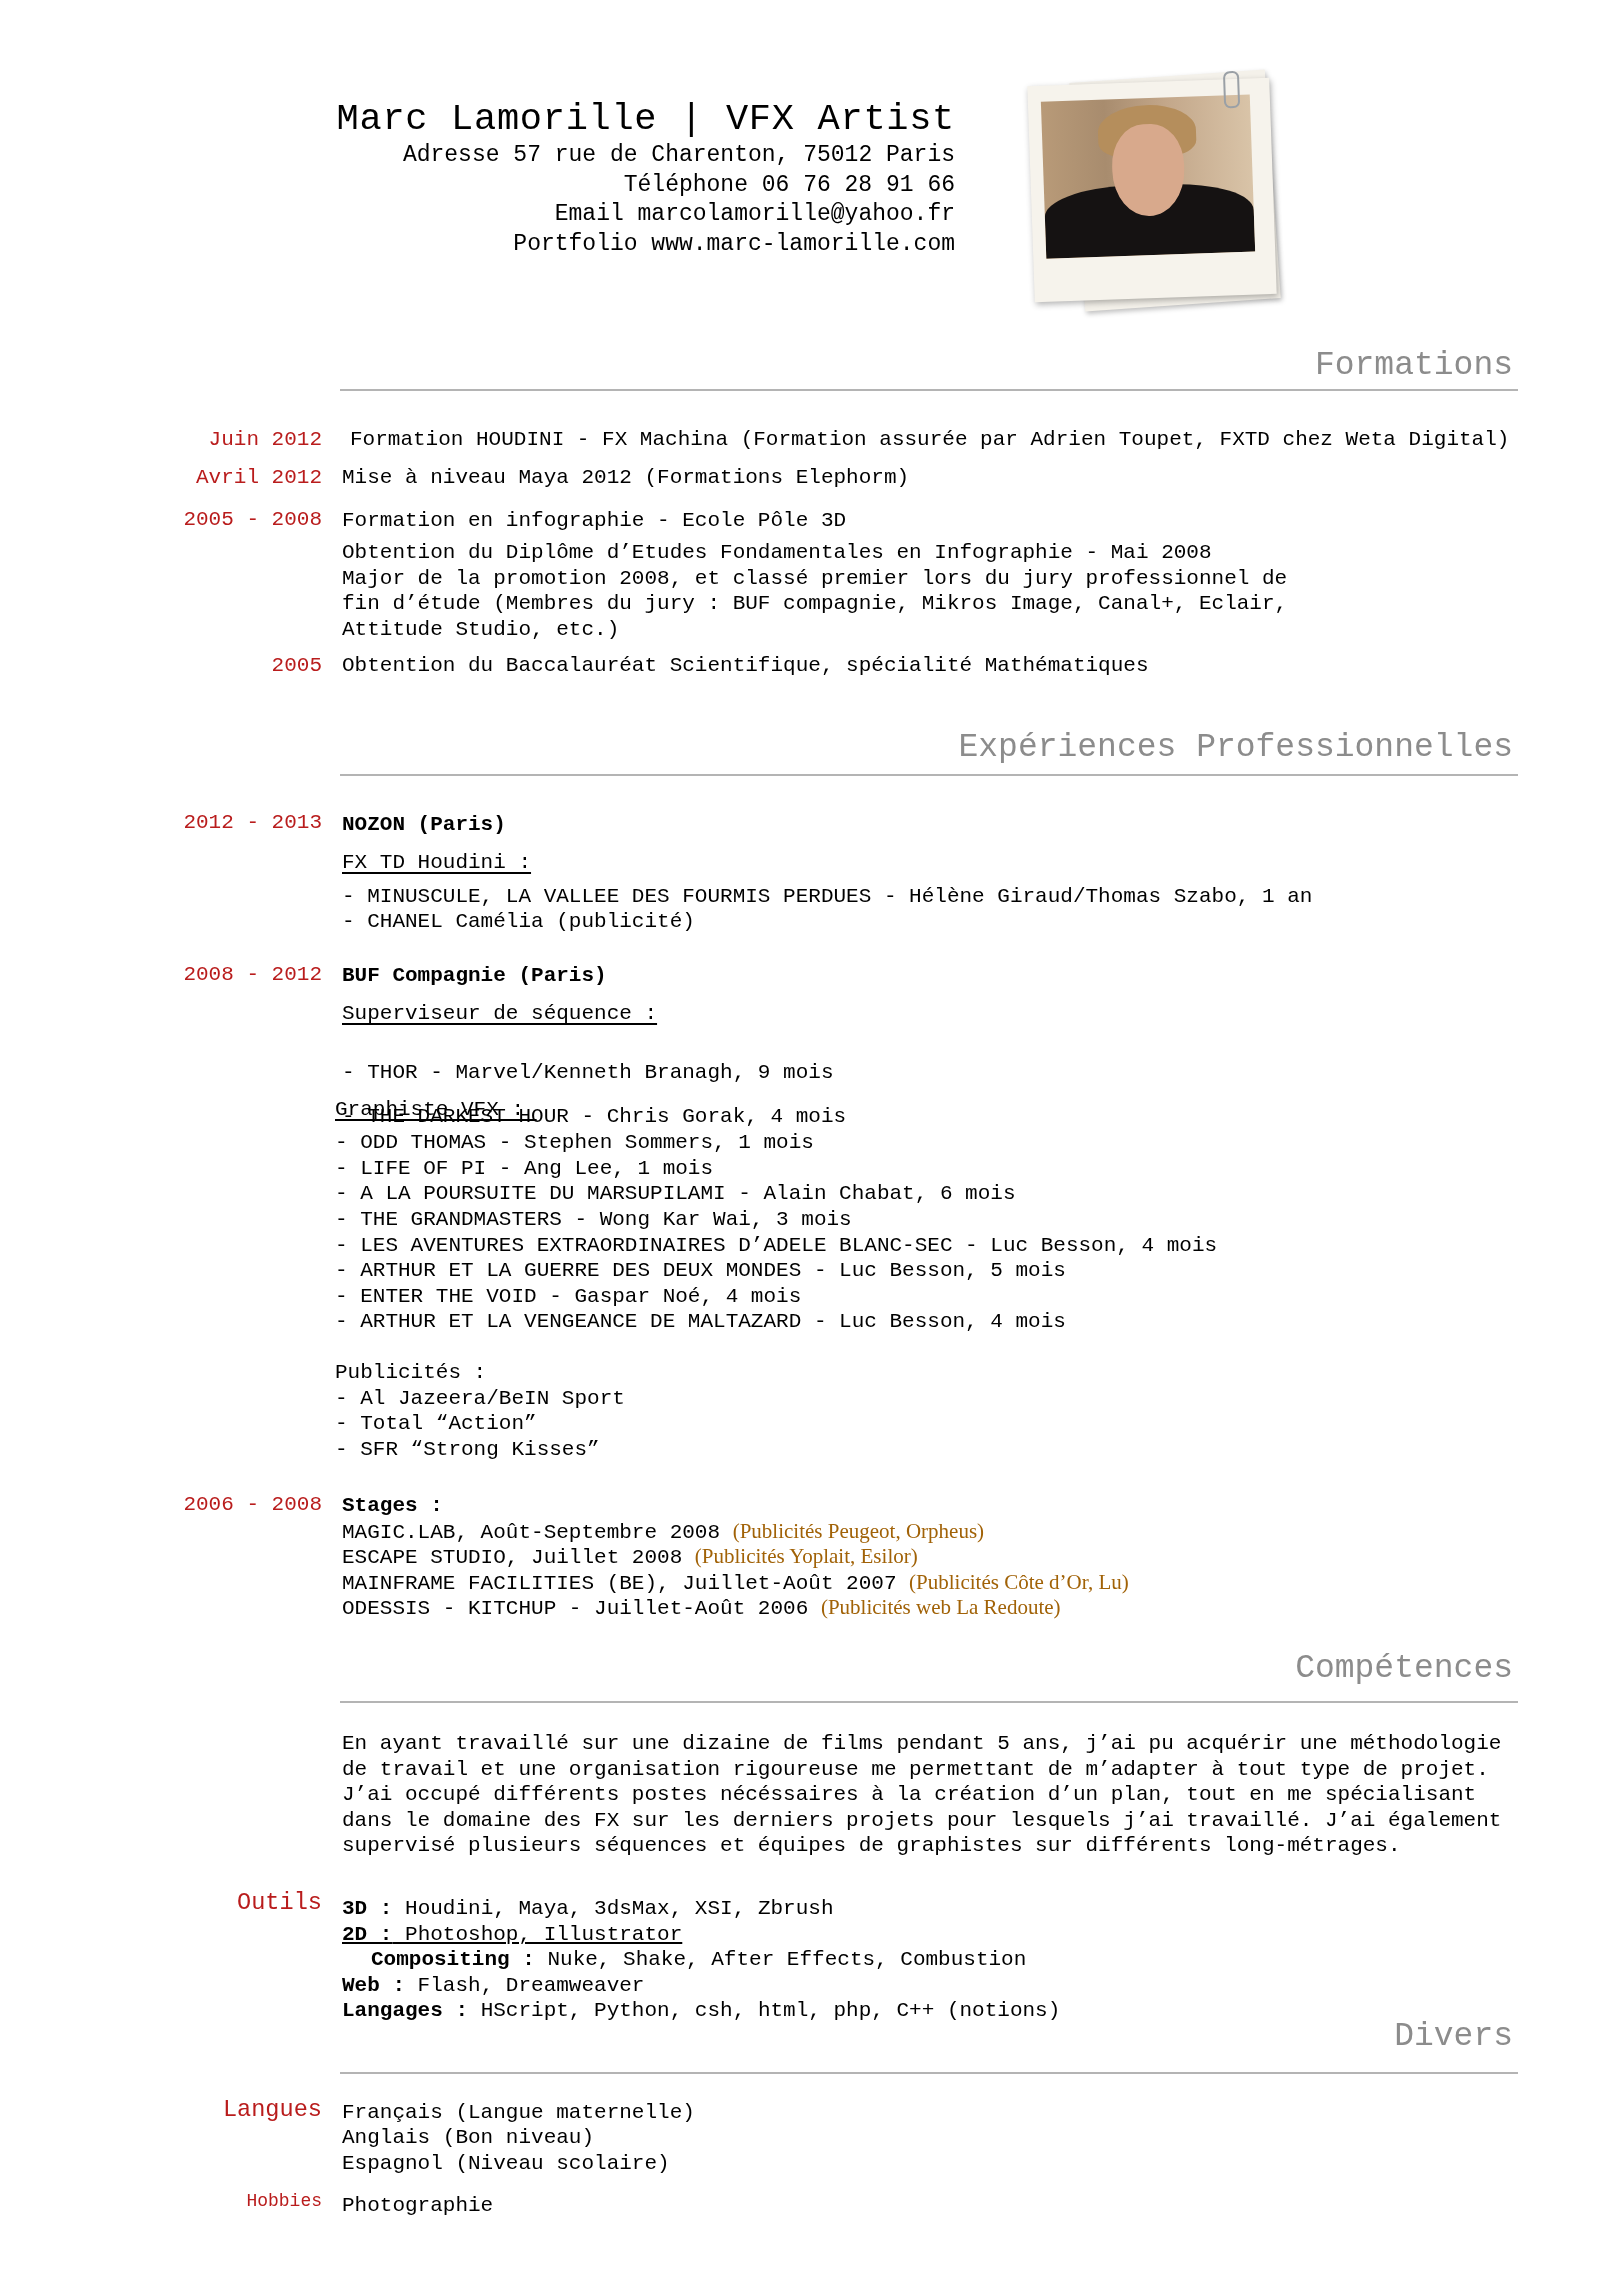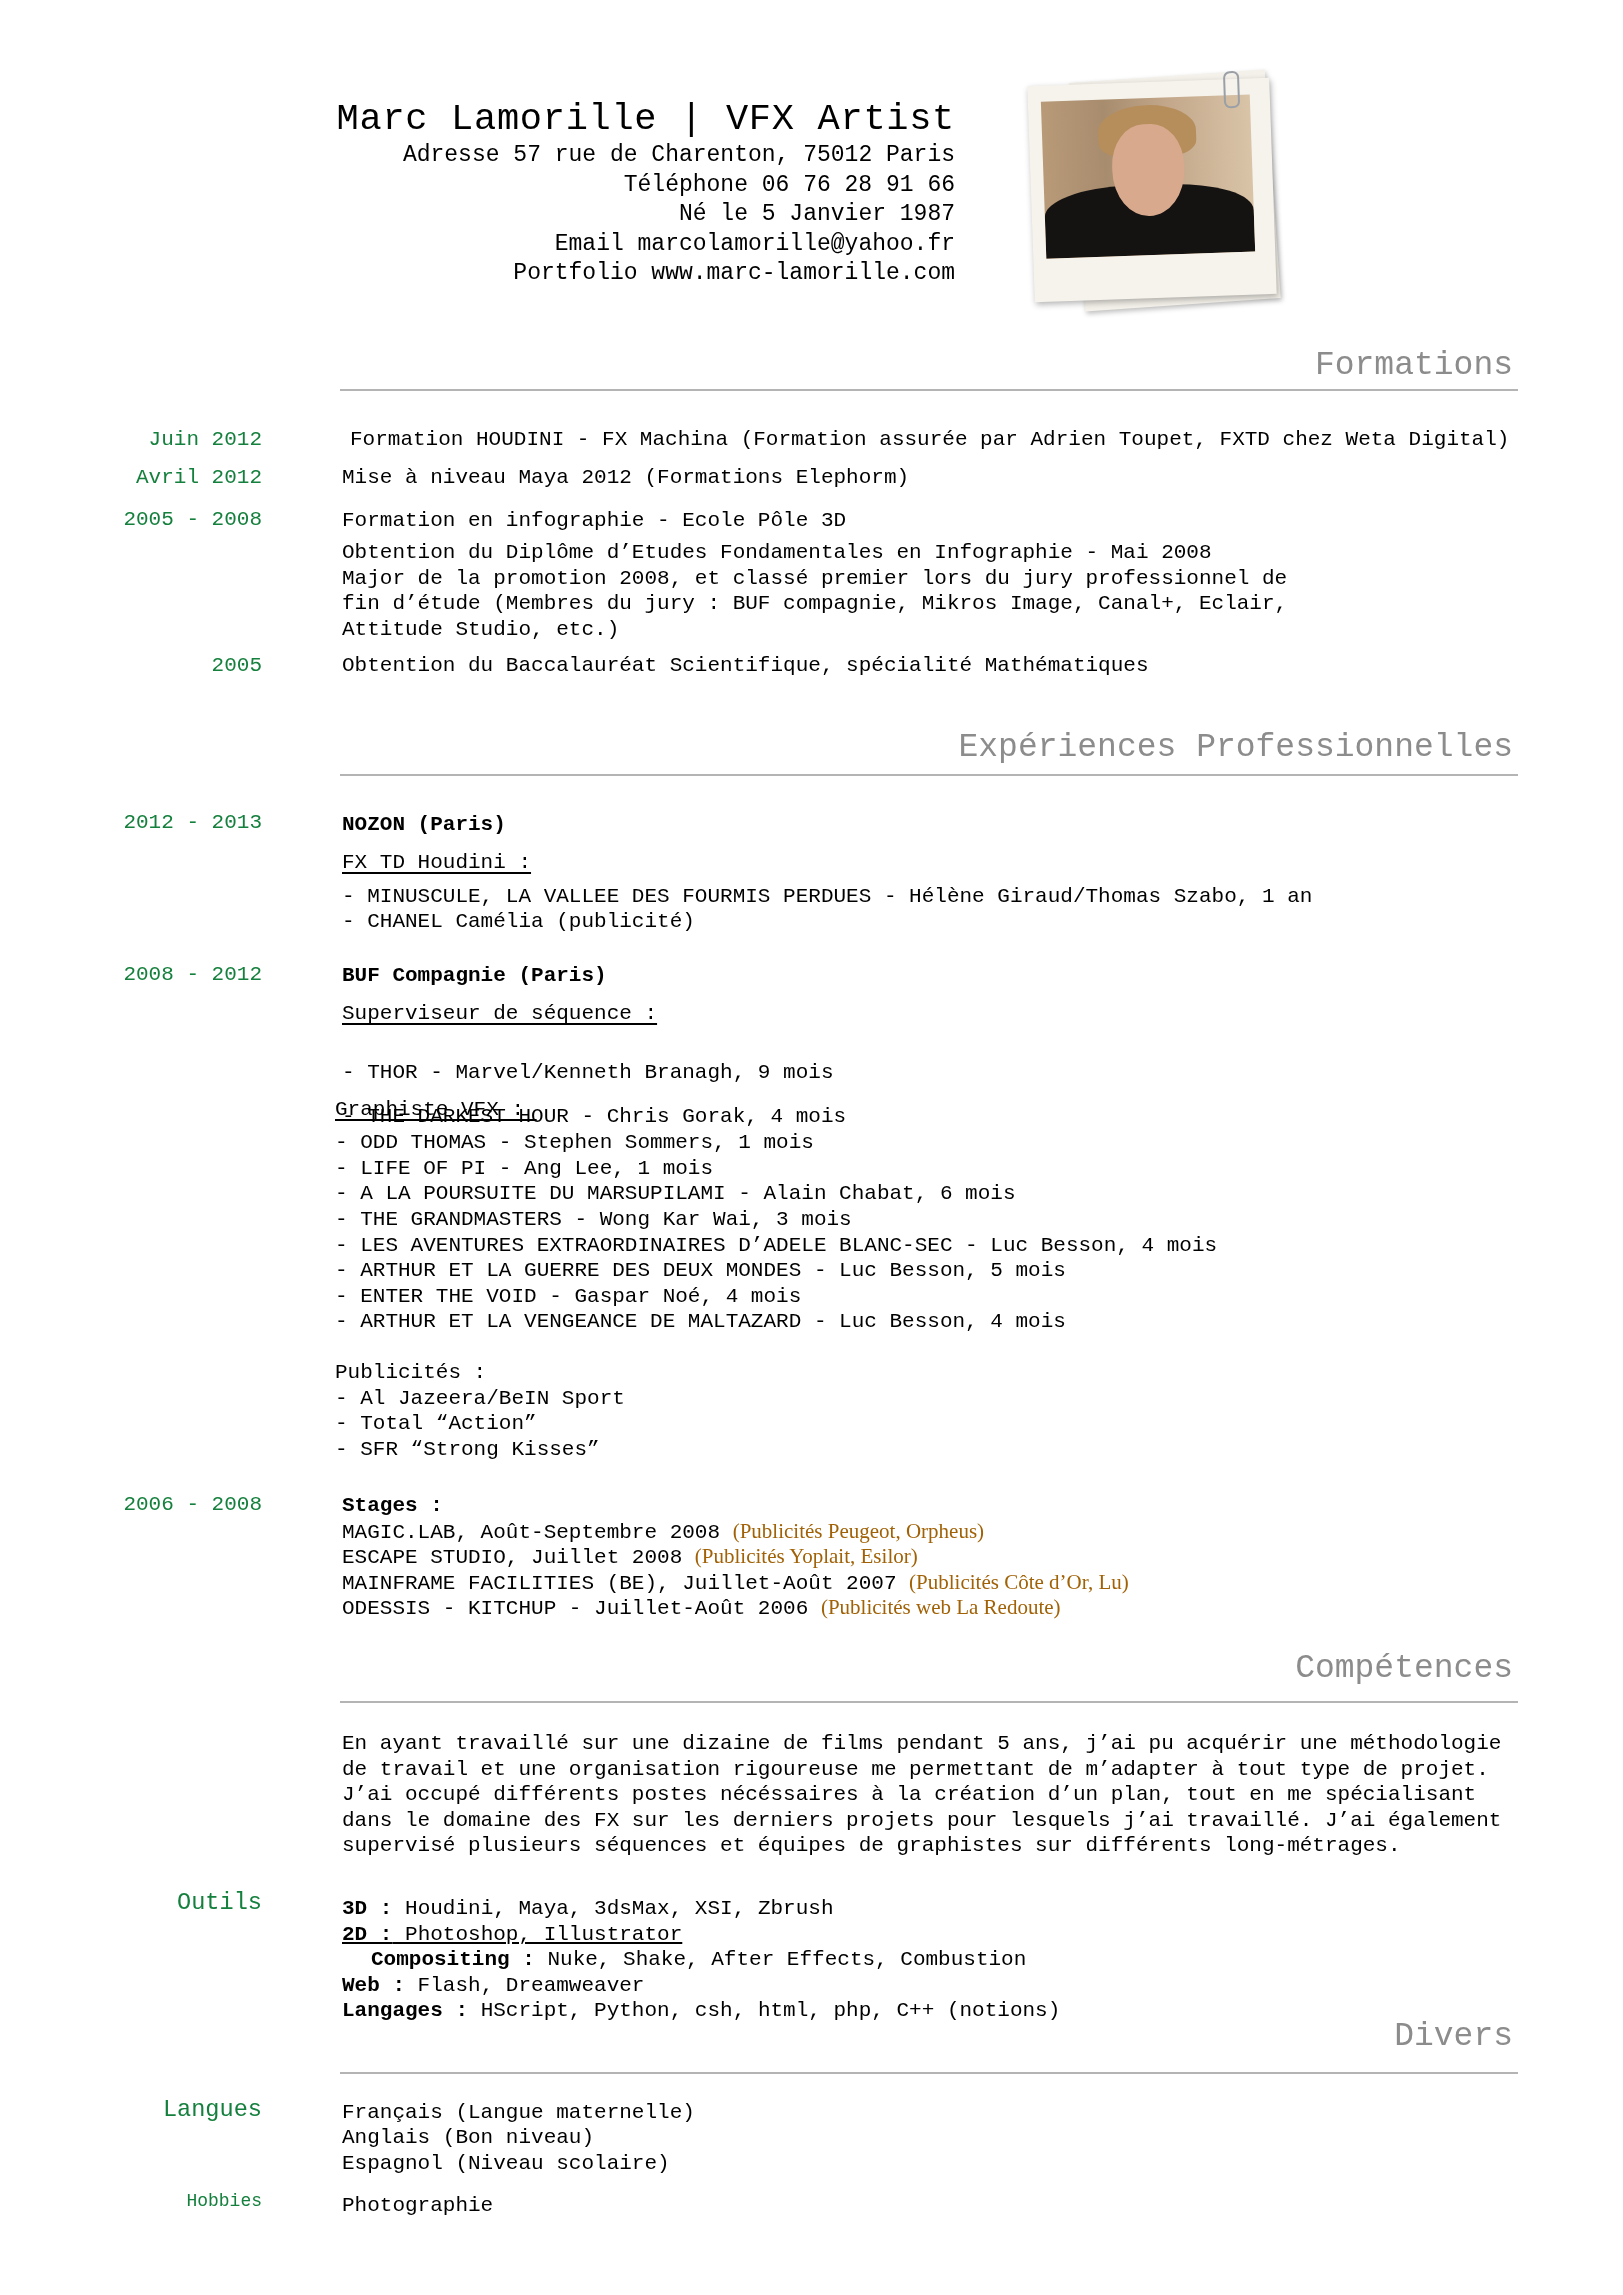--- a/index.html
+++ b/index.html
@@ -29,35 +29,34 @@
     overflow: hidden;
   }
   .photo .shirt { position: absolute; left: 0; bottom: 0; width: 100%; height: 45%; background: #151212; border-radius: 40% 40% 0 0; }
   .photo .face { position: absolute; left: 69px; top: 26px; width: 72px; height: 92px; background: #d8a98c; border-radius: 45% 45% 50% 50%; }
   .photo .hair { position: absolute; left: 56px; top: 6.5px; width: 98px; height: 52px; background: #b58e5c; border-radius: 50% 50% 30% 30%; }
   .paperclip { position: absolute; left: 196px; top: -7.9px; width: 11.8px; height: 33px; border: 2px solid #9aa0a6; border-radius: 6.5px; }
   
   .section-title { position: absolute; right: 110px; font-size: 33px; color: #8c8c8c; line-height: 39px; }
   .section-rule { position: absolute; left: 340px; width: 1178px; height: 2px; background: #b4b4b4; }
   
-  .date { position: absolute; right: 1361px; font-size: 21px; color: #15803d; white-space: nowrap; line-height: 26px; }
+  .date { position: absolute; right: 1301px; font-size: 21px; color: #b91c1c; white-space: nowrap; line-height: 26px; }
   .text { position: absolute; left: 342px; font-size: 21px; line-height: 25.5px; white-space: pre; }
   .text.b { font-weight: bold; }
   .u { text-decoration: underline; text-underline-offset: 3.9px; }
   .grey { color: #a16207; font-family: Liberation Serif, serif; }
   .lbl { font-weight: bold; }
 </style>
 </head>
 <body>
 
 <div class="header">
   <div class="name">Marc Lamorille | VFX Artist</div>
   <div class="line">Adresse 57 rue de Charenton, 75012 Paris</div>
   <div class="line">Téléphone 06 76 28 91 66</div>
-  <div class="line">Né le 5 Janvier 1987</div>
   <div class="line">Email marcolamorille@yahoo.fr</div>
   <div class="line">Portfolio www.marc-lamorille.com</div>
 </div>
 
 <div class="polaroid-wrap">
   <div class="polaroid-back">
       <div class="dark"></div>
     </div>
   <div class="polaroid-front">
     <div class="photo">

